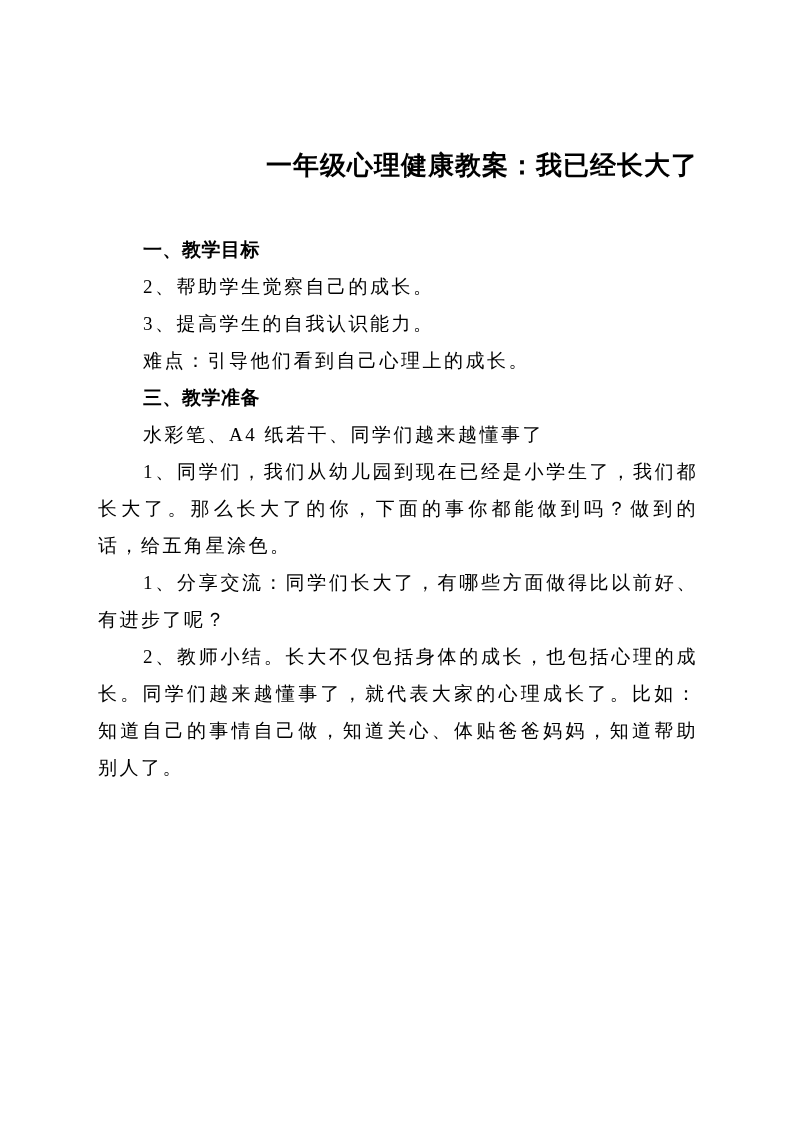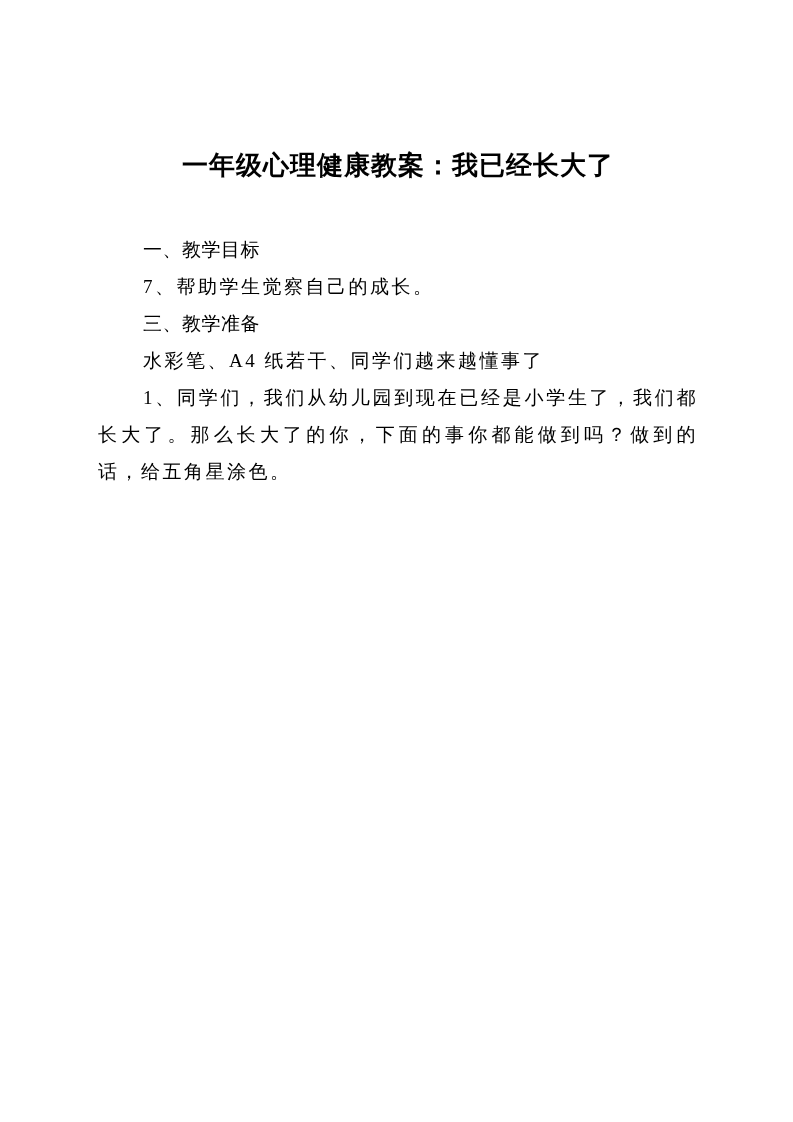--- a/index.html
+++ b/index.html
@@ -20,52 +20,56 @@
     box-sizing: border-box;
     width: 793px;
     padding: 145px 95px 0 98px; 
   }
   .doc-title {
     margin: 0 0 45px 0;
     font-size: 26px;
     font-weight: 700;
     line-height: 41px;
     letter-spacing: 1px;
-    text-align: center;
+    text-align: right;
     white-space: nowrap;
   }
   .heading,
   .para {
     margin: 0;
     font-size: 19px;
     line-height: 37px;
     text-indent: 45px;       
     text-align: justify;
     text-justify: inter-ideograph;
   }
   .para {
     letter-spacing: 2.5px;
     font-weight: 400;
   }
   .heading {
     letter-spacing: 0.5px;
-    font-weight: 400;
+    font-weight: 700;
   }
 </style>
 </head>
 <body>
 
 <div class="page">
   <div class="content">
 
     <h1 class="doc-title">一年级心理健康教案：我已经长大了</h1>
 
     <p class="heading">一、教学目标</p>
-    <p class="para">7、帮助学生觉察自己的成长。</p>
+    <p class="para">2、帮助学生觉察自己的成长。</p>
+    <p class="para">3、提高学生的自我认识能力。</p>
 
+    <p class="para">难点：引导他们看到自己心理上的成长。</p>
 
     <p class="heading">三、教学准备</p>
     <p class="para">水彩笔、A4 纸若干、同学们越来越懂事了</p>
 
     <p class="para">1、同学们，我们从幼儿园到现在已经是小学生了，我们都长大了。那么长大了的你，下面的事你都能做到吗？做到的话，给五角星涂色。</p>
+    <p class="para">1、分享交流：同学们长大了，有哪些方面做得比以前好、有进步了呢？</p>
+    <p class="para">2、教师小结。长大不仅包括身体的成长，也包括心理的成长。同学们越来越懂事了，就代表大家的心理成长了。比如：知道自己的事情自己做，知道关心、体贴爸爸妈妈，知道帮助别人了。</p>
 
   </div>
 </div>
 
 </body></html>

